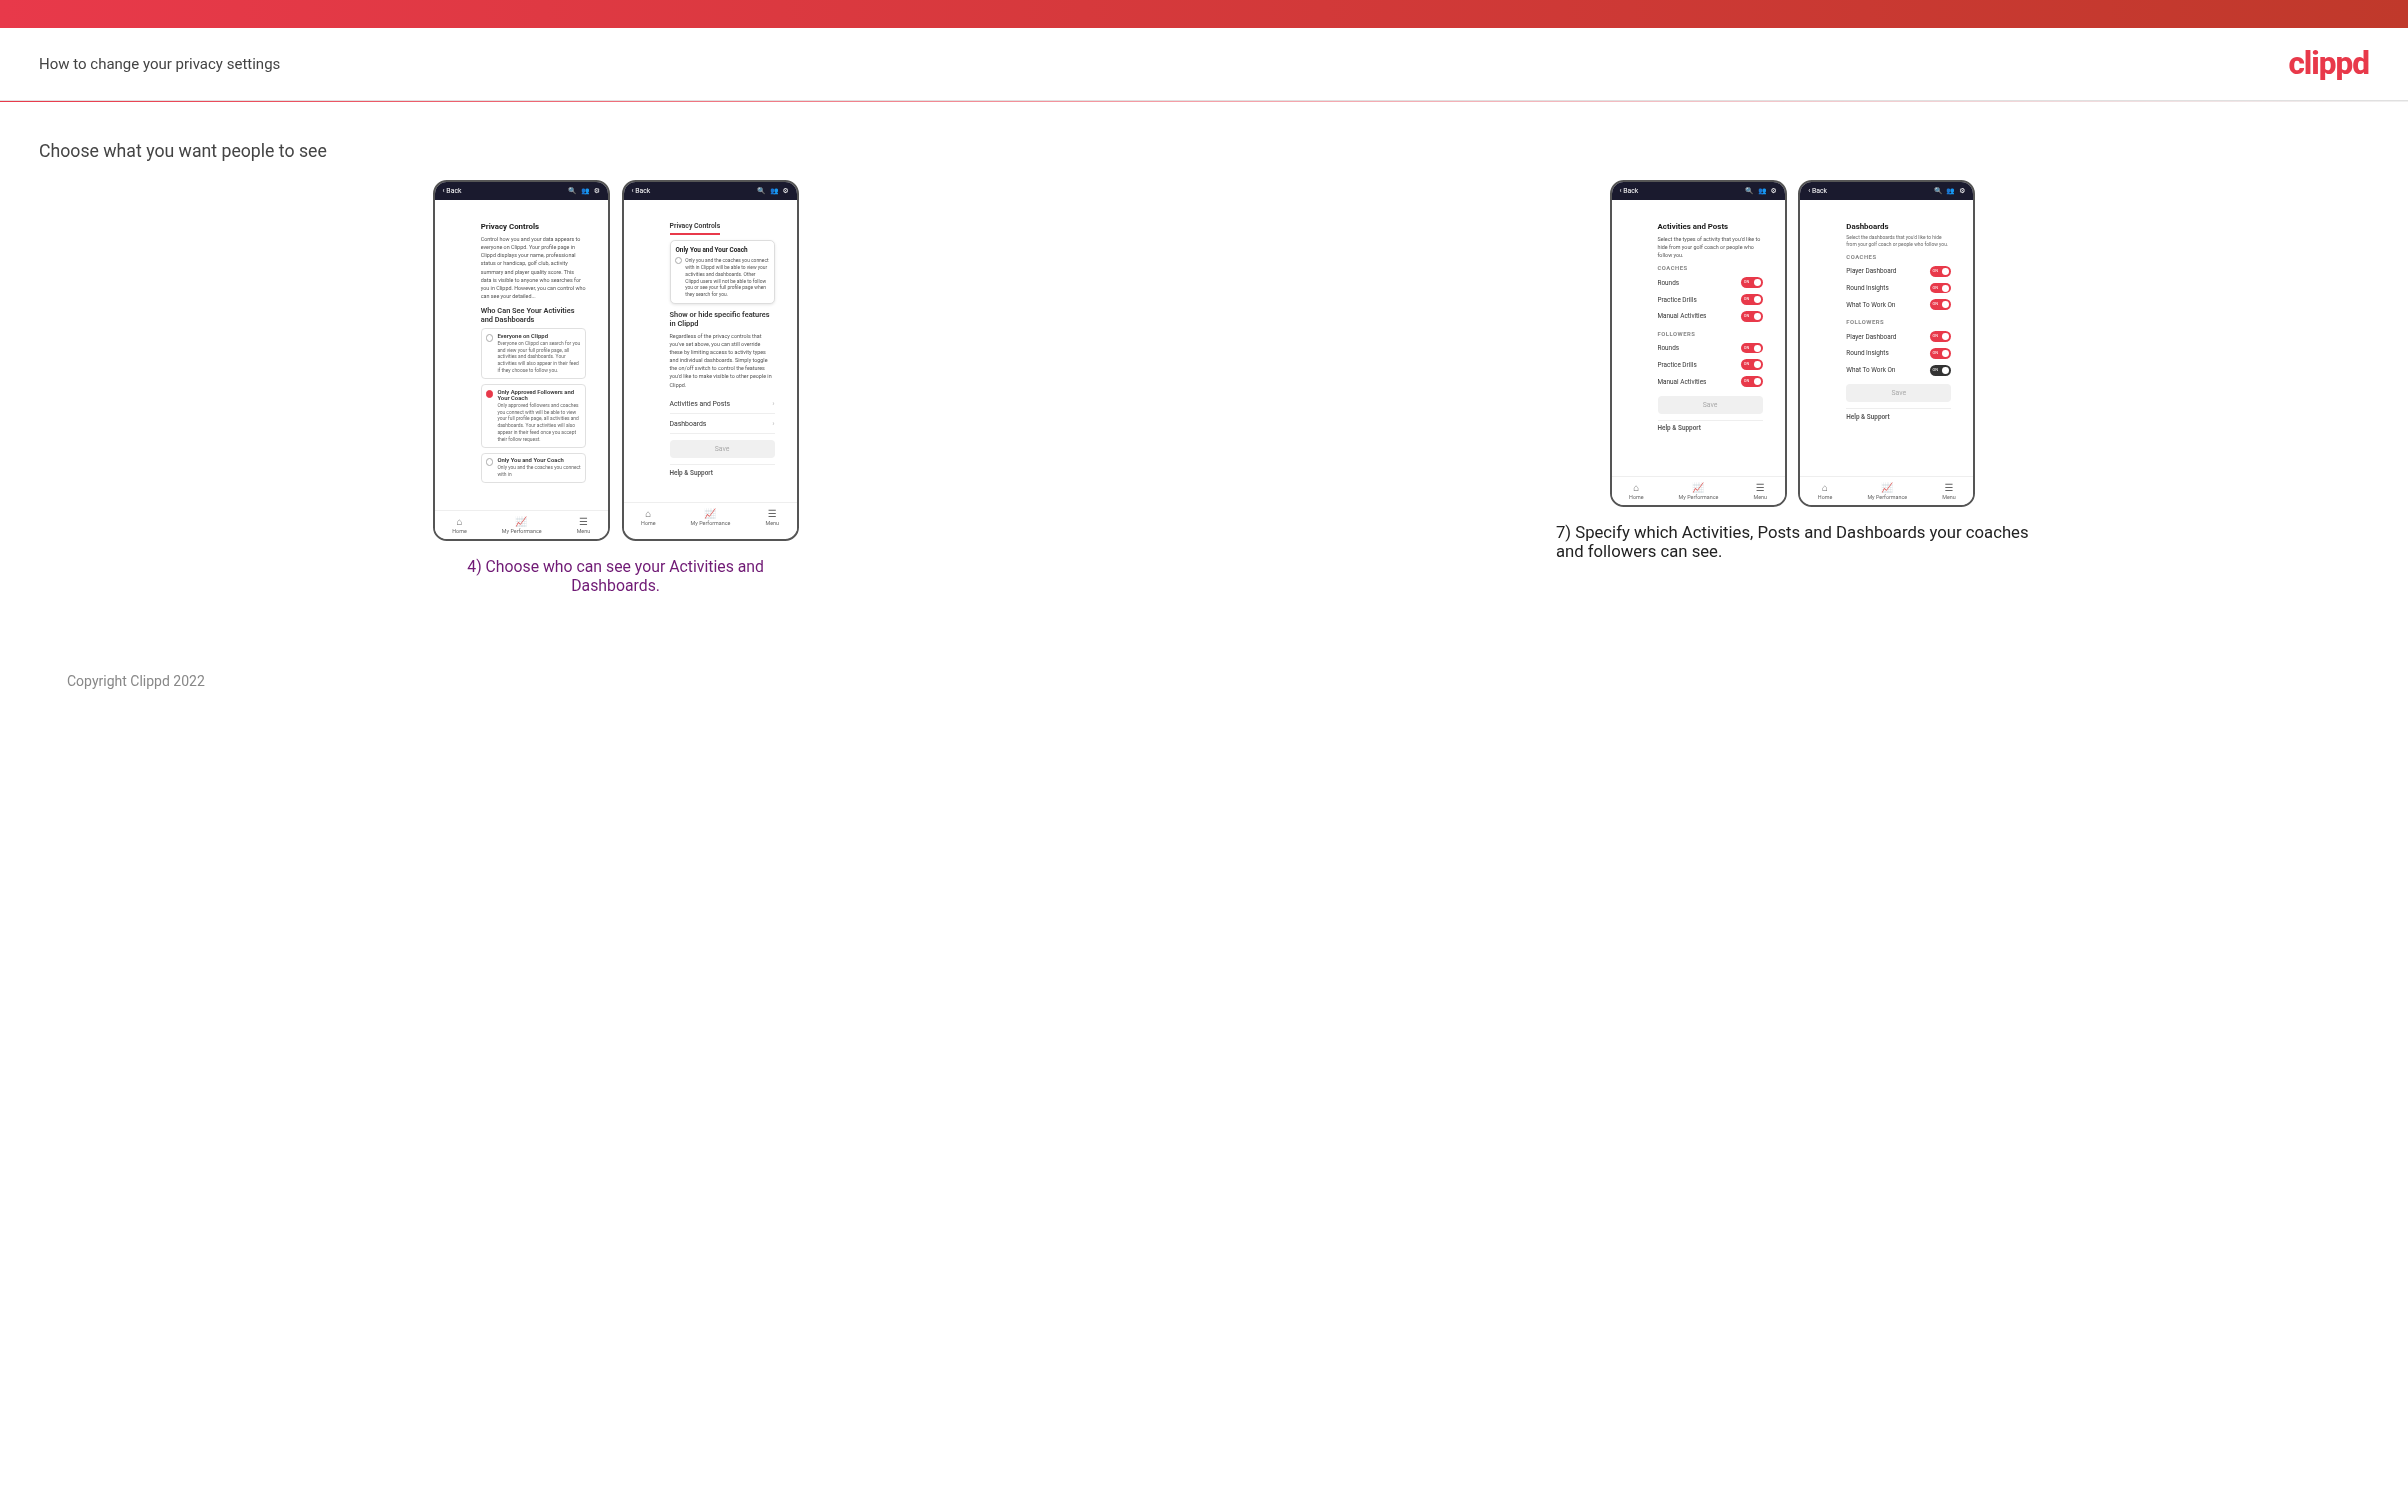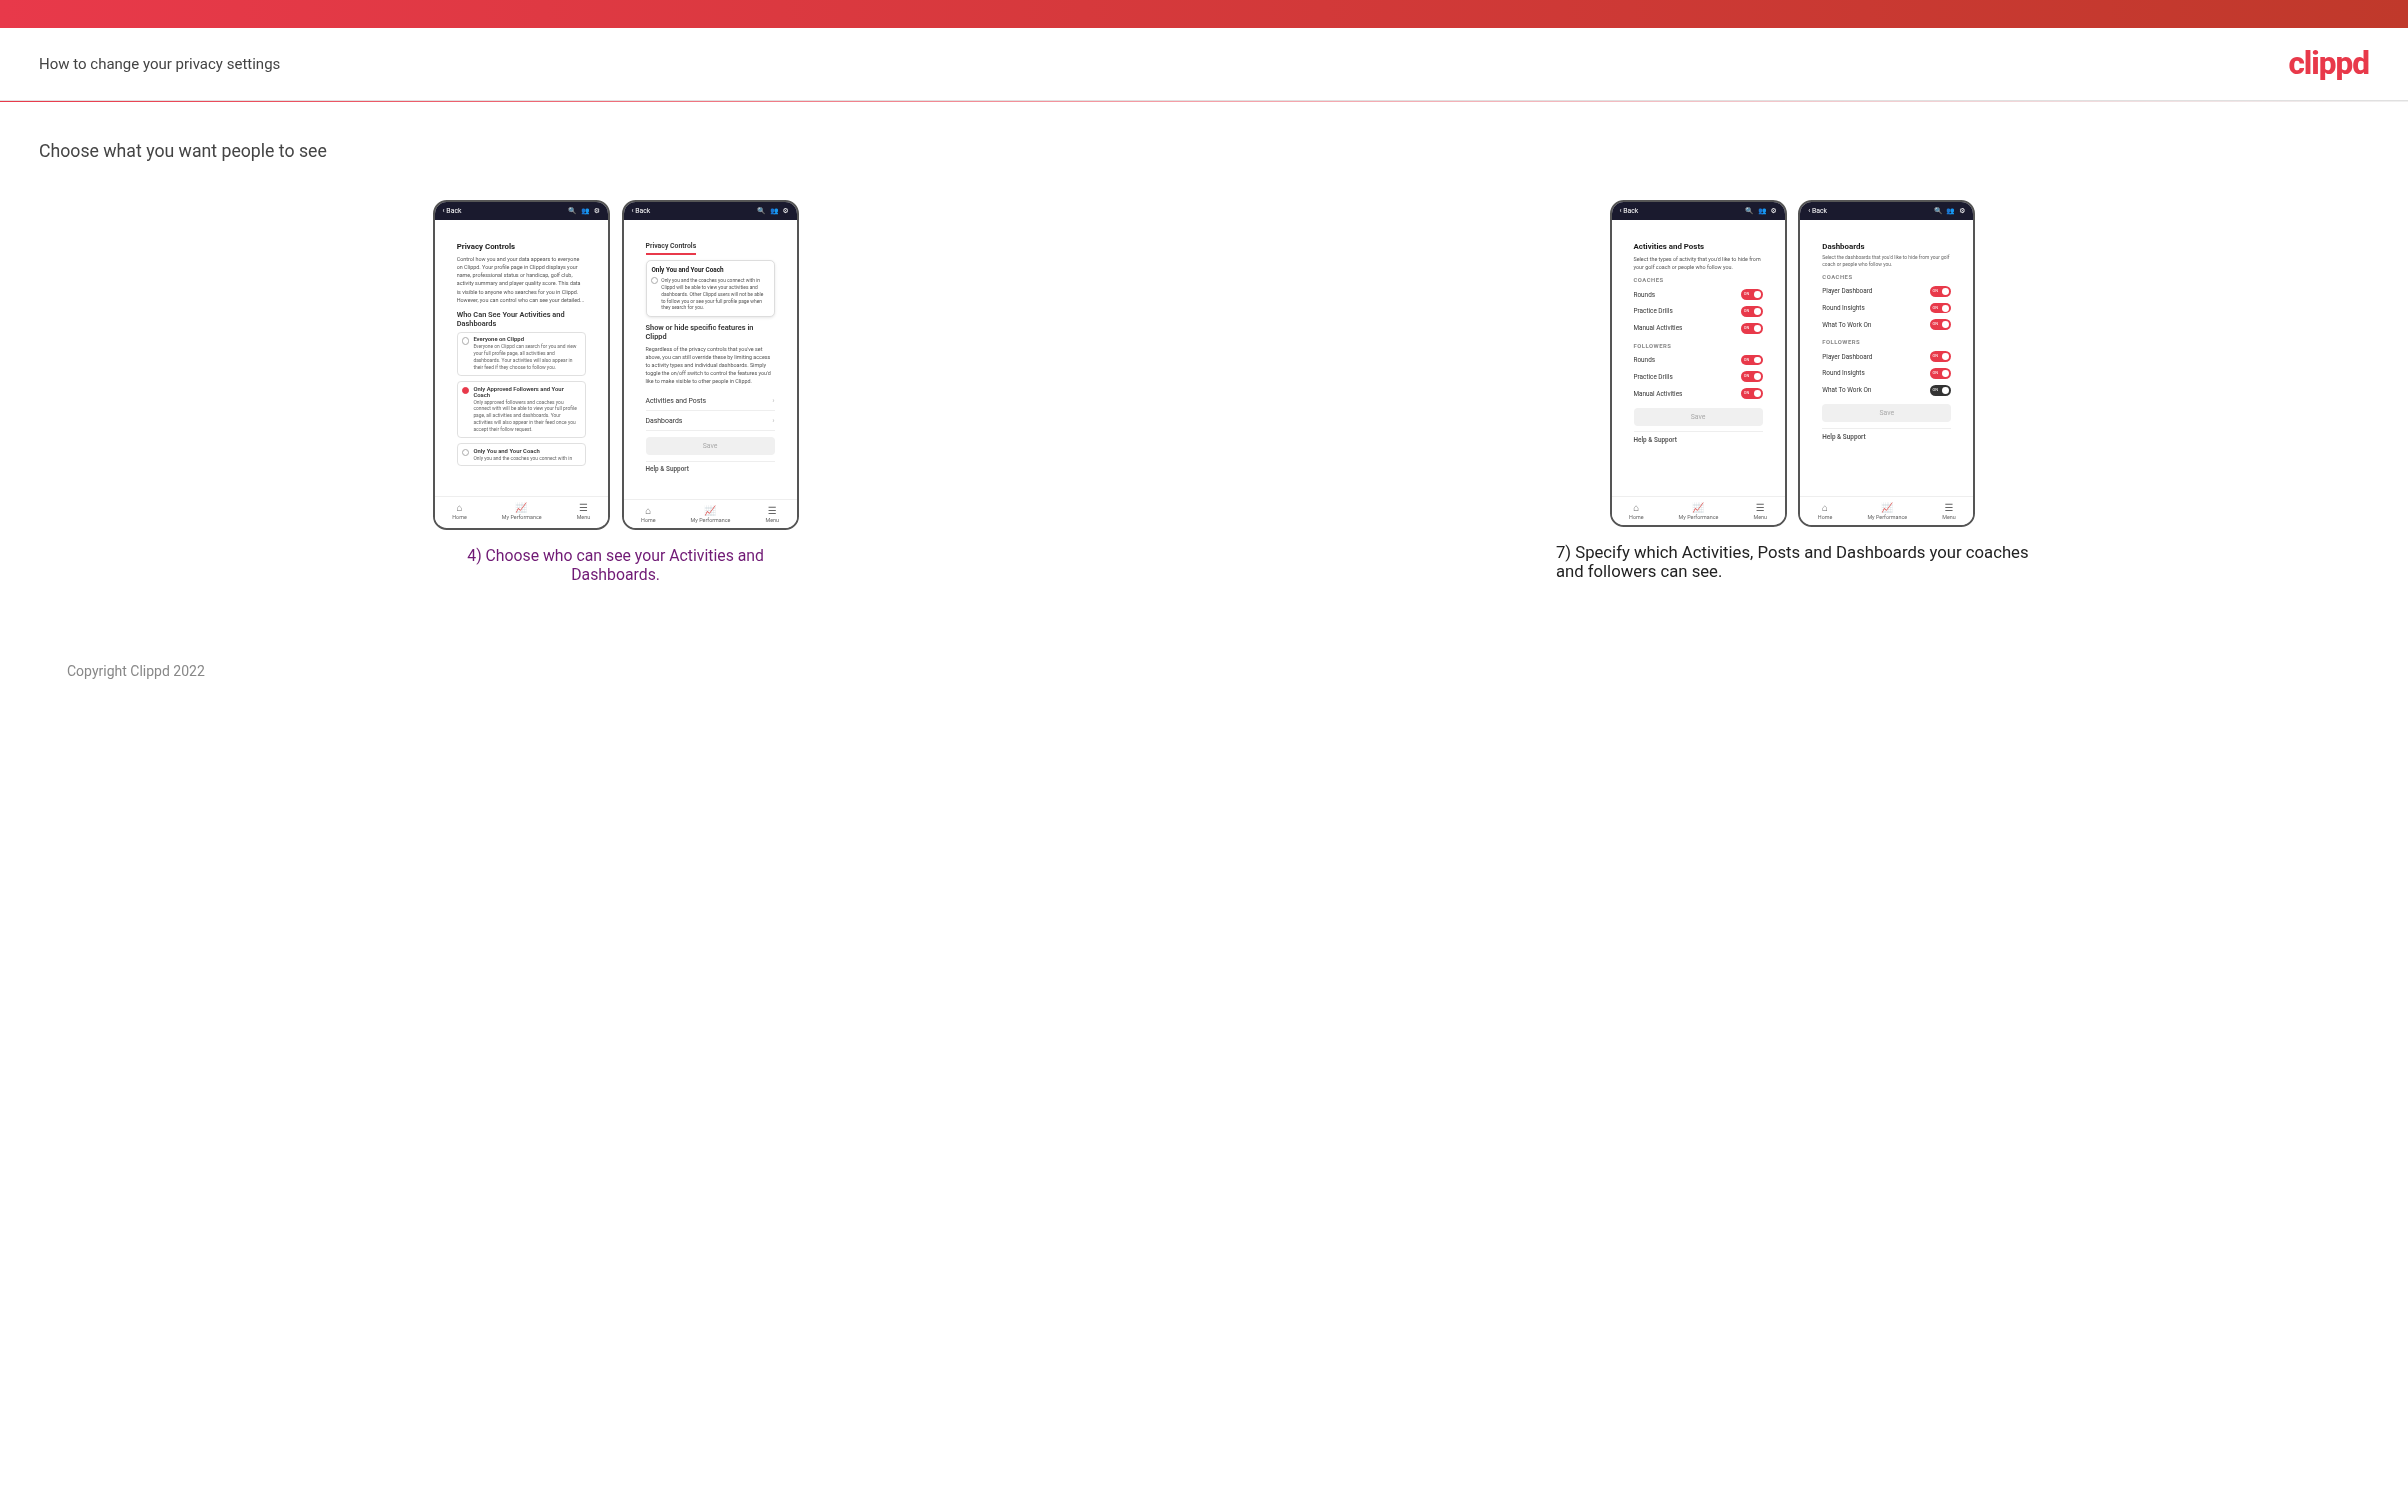--- a/index.html
+++ b/index.html
@@ -41,21 +41,21 @@
 
     .page-heading {
       font-size: 27.6px;
       font-weight: 800;
       color: #1a1a1a;
       margin-bottom: 5.9px;
     }
     .page-subheading {
       font-size: 17.7px;
       color: #444;
-      margin-bottom: 39px;
+      margin-bottom: 19px;
     }
 
     
     .screenshots-grid {
       display: flex;
       gap: 23.6px;
       align-items: flex-start;
     }
 
     .screenshot-group {
@@ -104,20 +104,21 @@
       margin-left: auto;
       display: flex;
       gap: 3.9px;
       color: #fff;
     }
 
     
     .phone-content {
       padding: 22px;
       min-height: 276px;
+      margin-left: 24px;
     }
 
     .phone-section-title {
       font-size: 7.9px;
       font-weight: 700;
       color: #1a1a1a;
       margin-bottom: 3.9px;
     }
 
     .phone-body-text {

